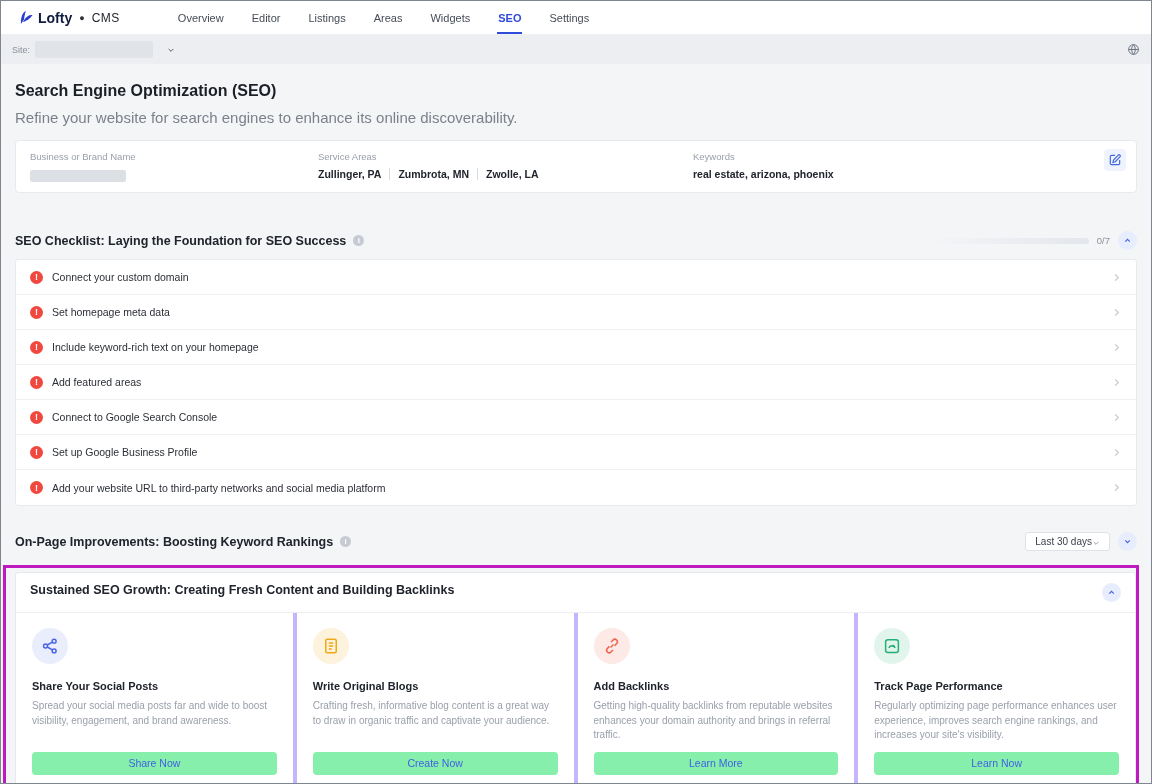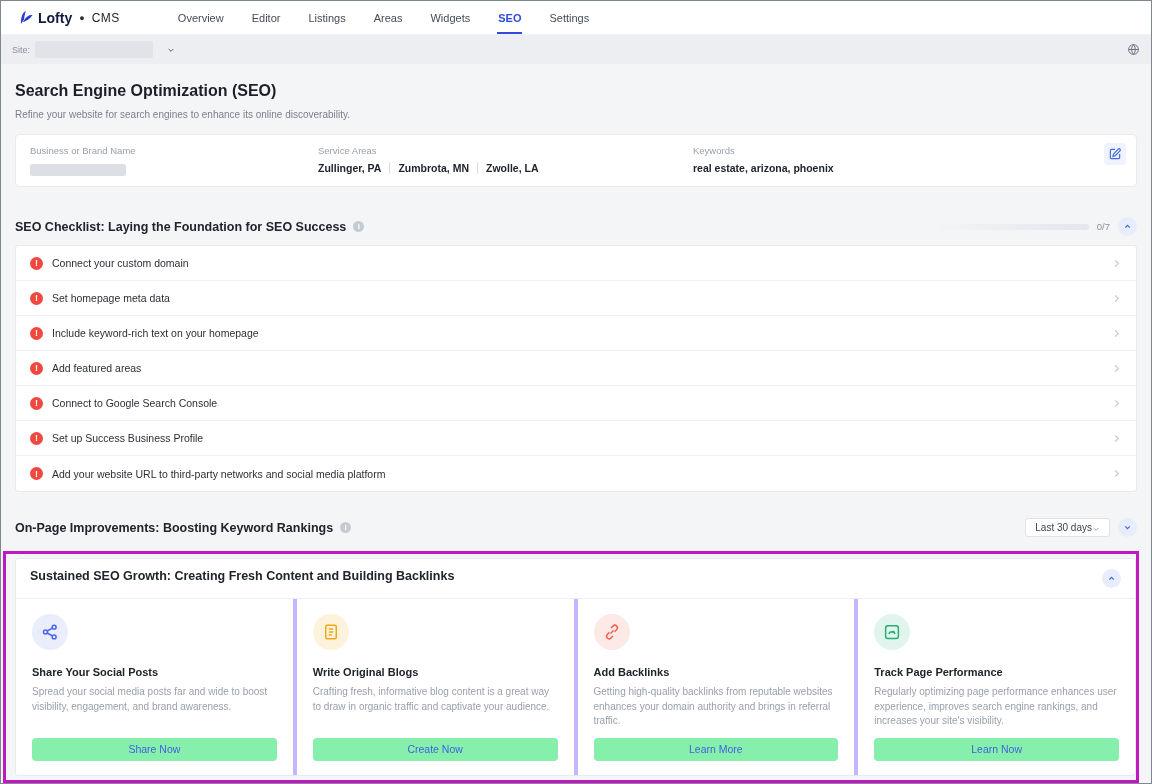--- a/index.html
+++ b/index.html
@@ -22,36 +22,36 @@
   .sitebar { height:29px; background:#eceef1; display:flex; align-items:center; padding:0 11px; flex-shrink:0; }
   .site-label { font-size:9px; color:#8a909b; margin-right:5px; }
   .site-select { display:flex; align-items:center; cursor:pointer; }
   .site-redacted { width:118px; height:17px; background:#e0e3e8; border-radius:2px; }
   .caret-down { margin-left:14px; display:flex; align-items:center; }
   .globe-btn { margin-left:auto; display:flex; align-items:center; cursor:pointer; }
 
   
   .content { flex:1; padding:12px 14px 0; overflow:hidden; }
   .page-title { font-size:16px; font-weight:bold; color:#1c1f26; margin-top:6px; }
-  .page-subtitle { font-size:10px; color:#7b818b; margin-top:9px; }
+  .page-subtitle { font-size:15px; color:#7b818b; margin-top:9px; }
 
   
   .info-card { margin-top:14px; background:#fff; border:1px solid #e8eaee; border-radius:4px; display:flex; padding:10px 14px; position:relative; min-height:47px; }
   .info-col { display:flex; flex-direction:column; gap:6px; }
   .info-col.c1 { width:288px; }
   .info-col.c2 { width:375px; }
   .info-col.c3 { flex:1; }
   .info-label { font-size:9.5px; color:#9aa0ab; }
   .info-value { font-size:10.5px; font-weight:bold; color:#20242c; display:flex; align-items:center; }
   .biz-redacted { width:96px; height:12px; background:#dcdfe4; border-radius:2px; margin-top:2px; }
   .sa-item + .sa-item { border-left:1px solid #d8dbe0; padding-left:8px; margin-left:8px; }
   .edit-btn { position:absolute; top:8px; right:10px; width:22px; height:22px; display:flex; align-items:center; justify-content:center; border-radius:4px; background:#eef3fe; cursor:pointer; border:none; }
 
   
-  .section-header { display:flex; align-items:center; margin-top:30px; }
+  .section-header { display:flex; align-items:center; margin-top:38px; }
   .section-header.tight { margin-top:26px; }
   .section-title { font-size:12.5px; font-weight:bold; color:#20242c; }
   .info-dot { width:11px; height:11px; border-radius:50%; background:#c6cad2; color:#fff; font-size:8px; font-weight:bold; display:inline-flex; align-items:center; justify-content:center; margin-left:7px; cursor:pointer; }
   .header-right { margin-left:auto; display:flex; align-items:center; gap:8px; }
   .progress-track { width:150px; height:6px; border-radius:3px; background:linear-gradient(90deg,#f3f4f7,#e3e6ec); }
   .progress-count { font-size:9.5px; color:#8a909b; }
   .circle-btn { width:19px; height:19px; border-radius:50%; background:#e7edfc; display:flex; align-items:center; justify-content:center; cursor:pointer; border:none; }
 
   
   .checklist-card { margin-top:9px; background:#fff; border:1px solid #e8eaee; border-radius:3px; }
@@ -215,21 +215,21 @@
         <span class="alert-icon">!</span>
         <span class="check-label">Connect to Google Search Console</span>
         <span class="row-chevron">
           <svg width="11" height="11" viewBox="0 0 24 24" fill="none" stroke="#c3c7ce" stroke-width="2.4">
               <path d="M9 5 l7 7 -7 7"></path>
             </svg>
         </span>
       </div>
       <div class="check-row">
         <span class="alert-icon">!</span>
-        <span class="check-label">Set up Success Business Profile</span>
+        <span class="check-label">Set up Google Business Profile</span>
         <span class="row-chevron">
           <svg width="11" height="11" viewBox="0 0 24 24" fill="none" stroke="#c3c7ce" stroke-width="2.4">
               <path d="M9 5 l7 7 -7 7"></path>
             </svg>
         </span>
       </div>
       <div class="check-row">
         <span class="alert-icon">!</span>
         <span class="check-label">Add your website URL to third-party networks and social media platform</span>
         <span class="row-chevron">

